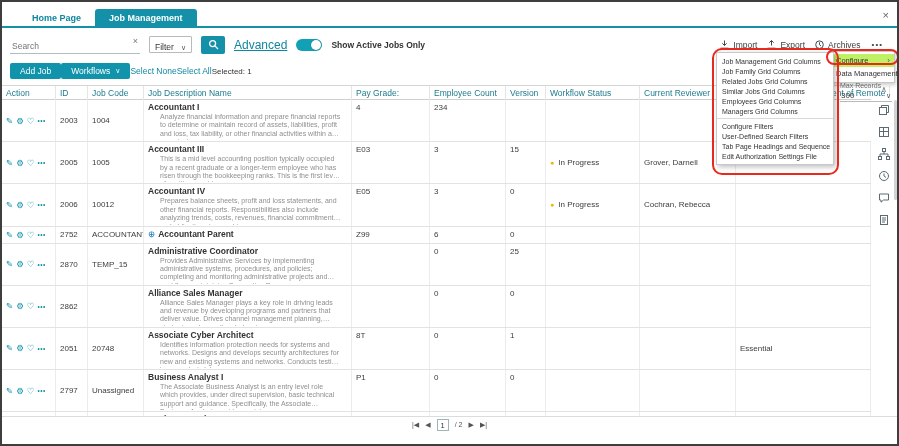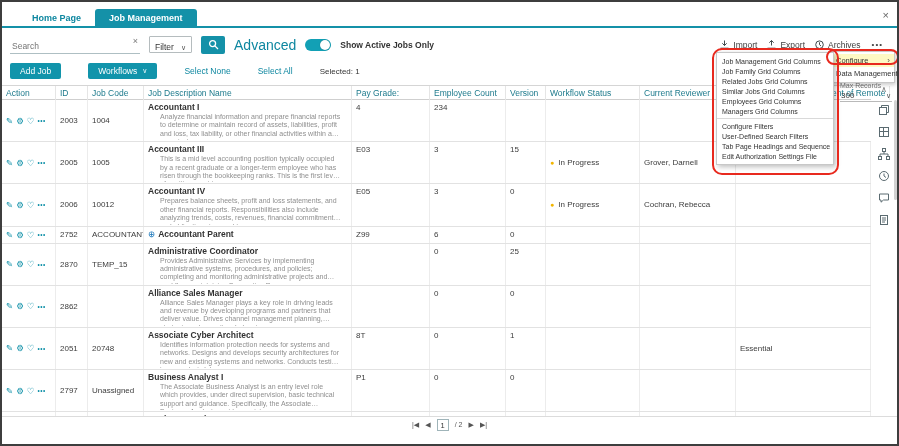--- a/index.html
+++ b/index.html
@@ -14,38 +14,38 @@
   .winclose { position:absolute; right:8px; top:8px; font-size:11px; color:#666; line-height:1; }
 
   
   .searchrow { display:flex; align-items:center; gap:9px; padding:7px 8px 4px 8px; }
   .searchwrap { position:relative; }
   .searchwrap input { width:130px; border:0; border-bottom:1px solid #aebfc3; font-size:8.5px; padding:2px 14px 2px 2px; outline:none; font-family:"Liberation Sans",sans-serif; color:#333; }
   .searchclear { position:absolute; right:2px; top:1px; font-size:9px; color:#777; }
   .filterbox { display:flex; align-items:flex-end; gap:7px; border:1px solid #b5bcbe; height:17px; padding:0 5px; font-size:8.5px; color:#333; border-radius:1px; }
   .caret { font-size:7px; color:#555; }
   .searchbtn { width:24px; height:18px; background:#1491a8; border-radius:2px; display:flex; align-items:center; justify-content:center; }
-  .advanced { color:#0e87a0; font-size:14px; }
+  .advanced { color:#0e87a0; font-size:12px;text-decoration:underline; }
   .toggle { width:26px; height:12px; background:#12a0b5; border-radius:7px; position:relative; display:inline-block; }
   .knob { position:absolute; right:1px; top:1px; width:10px; height:10px; border-radius:50%; background:#fff; box-shadow:0 0 1px rgba(0,0,0,.4); }
   .togglelabel { font-size:8.5px; color:#333; font-weight:bold; }
   .flexspacer { flex:1; }
   .iconbtn { display:flex; align-items:center; gap:3px; font-size:8.5px; color:#3d3d3d; }
   .moredots { font-size:8px; letter-spacing:1px; color:#444; margin:0 6px 0 2px; }
 
   
   .filtersrow { padding:1px 8px 0; font-size:8px; line-height:1.4; }
   .fline1 { display:flex; align-items:center; gap:6px; }
   .flabel { color:#444; }
   .fchip { color:#0e87a0; }
   .fchipx { color:#0e87a0; margin-left:2px; }
   .clearall { color:#0e87a0; margin-left:26px; }
 
   
-  .actionrow { display:flex; align-items:center; gap:27px; padding:4px 8px 6px; }
+  .actionrow { display:flex; align-items:center; gap:0; padding:4px 8px 6px; }
   .tbtn { background:#1194ab; color:#fff; font-size:8.5px; padding:3px 10px; border-radius:2px; display:flex; align-items:center; gap:5px; }
   .tbtn .caret { color:#e6f6f9; }
   .tlink { color:#0e87a0; font-size:8.5px; }
   .selcount { font-size:8px; color:#333; }
 
   
   .tablewrap { display:flex; align-items:stretch; }
   .tablemain { flex:1; min-width:0; --gcols:54px 32px 56px 208px 78px 76px 40px 94px 96px 1fr; }
   .thead, .trow { display:grid; grid-template-columns:var(--gcols); }
   .thead { border-top:1px solid #d5d5d5; border-bottom:1px solid #cfcfcf; height:15px; }
@@ -74,21 +74,21 @@
   
   .bottombar { height:16px; border-top:1px solid #dcdcdc; display:flex; align-items:center; justify-content:center; gap:6px; font-size:7px; color:#555; }
   .pagebox { border:1px solid #9fb4b9; height:12px; line-height:11px; padding:0 3px; font-size:7.5px; color:#333; }
 
   
   .submenu { position:absolute; left:714px; top:50px; width:118px; background:#fff; border:1px solid #c8c8c8; box-shadow:2px 2px 5px rgba(0,0,0,.25); padding:3px 0; z-index:40; }
   .mi { font-size:7px; color:#333; padding:1.5px 5px; white-space:nowrap; overflow:hidden; }
   .msep { border-top:1px solid #d9d9d9; margin:2px 0; }
   .ctxmenu { position:absolute; left:829px; top:49px; right:2px; background:#fff; border:1px solid #c8c8c8; box-shadow:1px 2px 4px rgba(0,0,0,.2); padding:2px 0; z-index:39; }
   .cmi { display:flex; justify-content:space-between; align-items:center; font-size:7.5px; color:#333; padding:2px 4px; white-space:nowrap; }
-  .cmi.hl { background:#fef9c3; }
+  .cmi.hl { background:#bef264; }
   .arr { color:#555; font-size:8px; margin-left:4px; }
   .maxrec { position:absolute; right:5px; top:80px; width:52px; z-index:38; }
   .mrl { font-size:7px; color:#777; }
   .mrv { display:flex; justify-content:space-between; align-items:center; border-bottom:1px solid #b9b9b9; font-size:8px; color:#333; padding:2px 1px 1px; }
   .ann { position:absolute; border:2px solid #e8291e; z-index:50; pointer-events:none; }
   .ann1 { left:710px; top:46px; width:127px; height:127px; border-radius:10px; }
   .ann2 { left:824px; top:47px; width:73px; height:16px; border-radius:9px; }
 </style>
 </head>
 <body>

